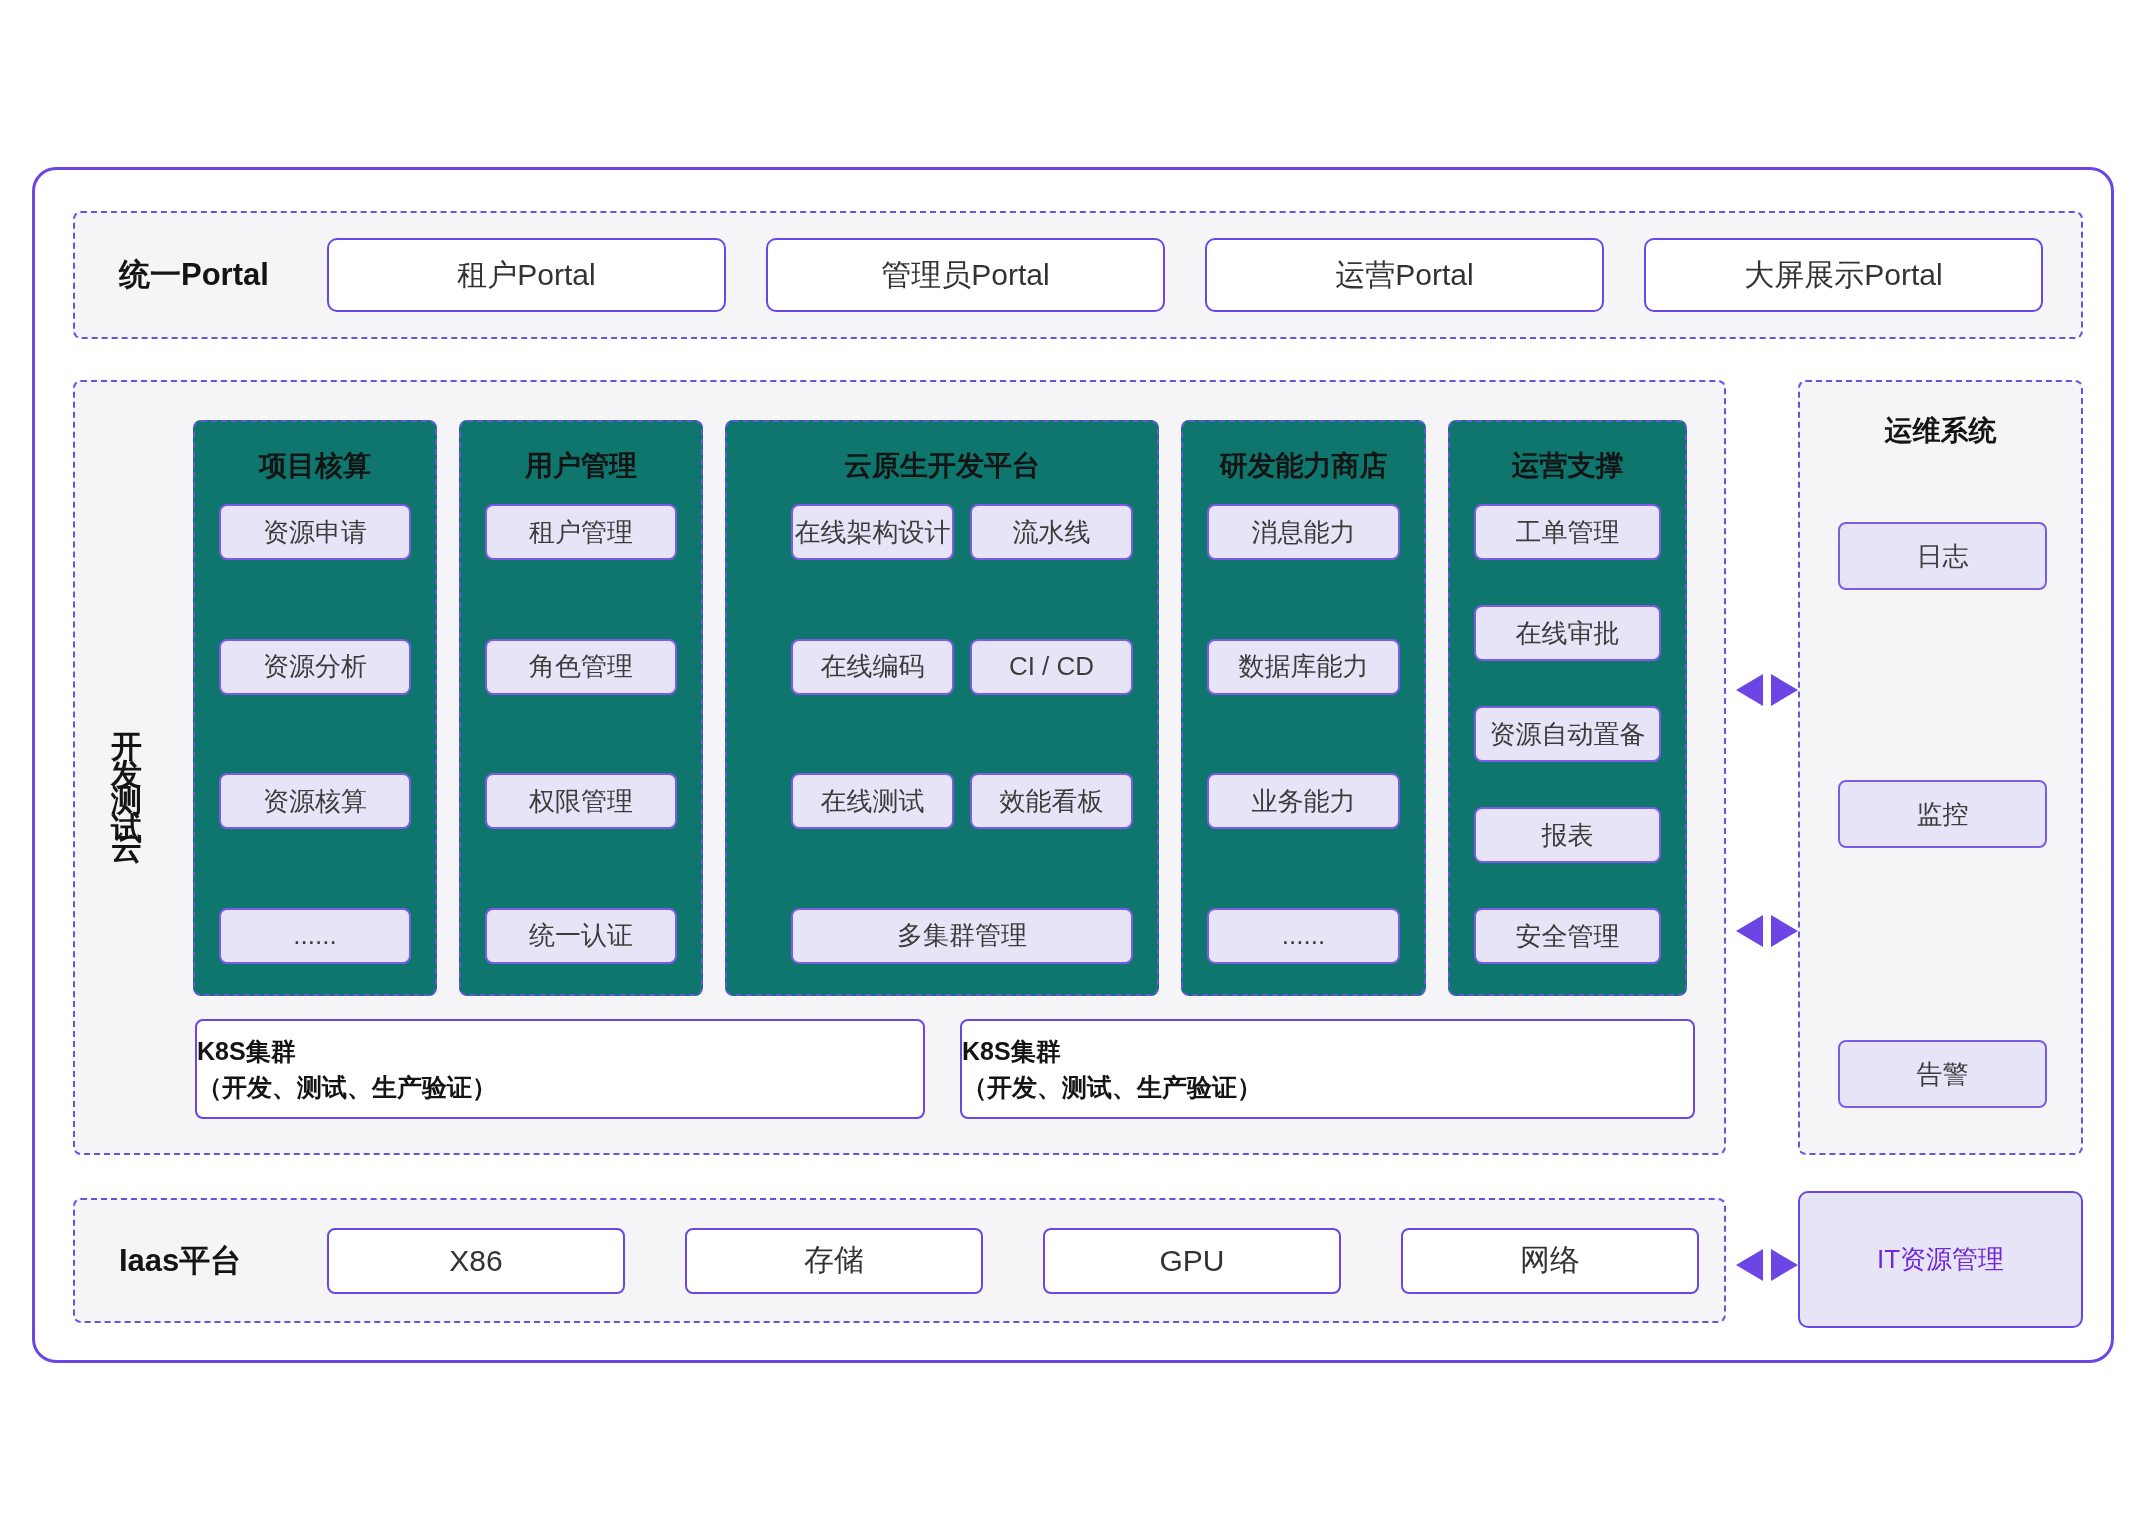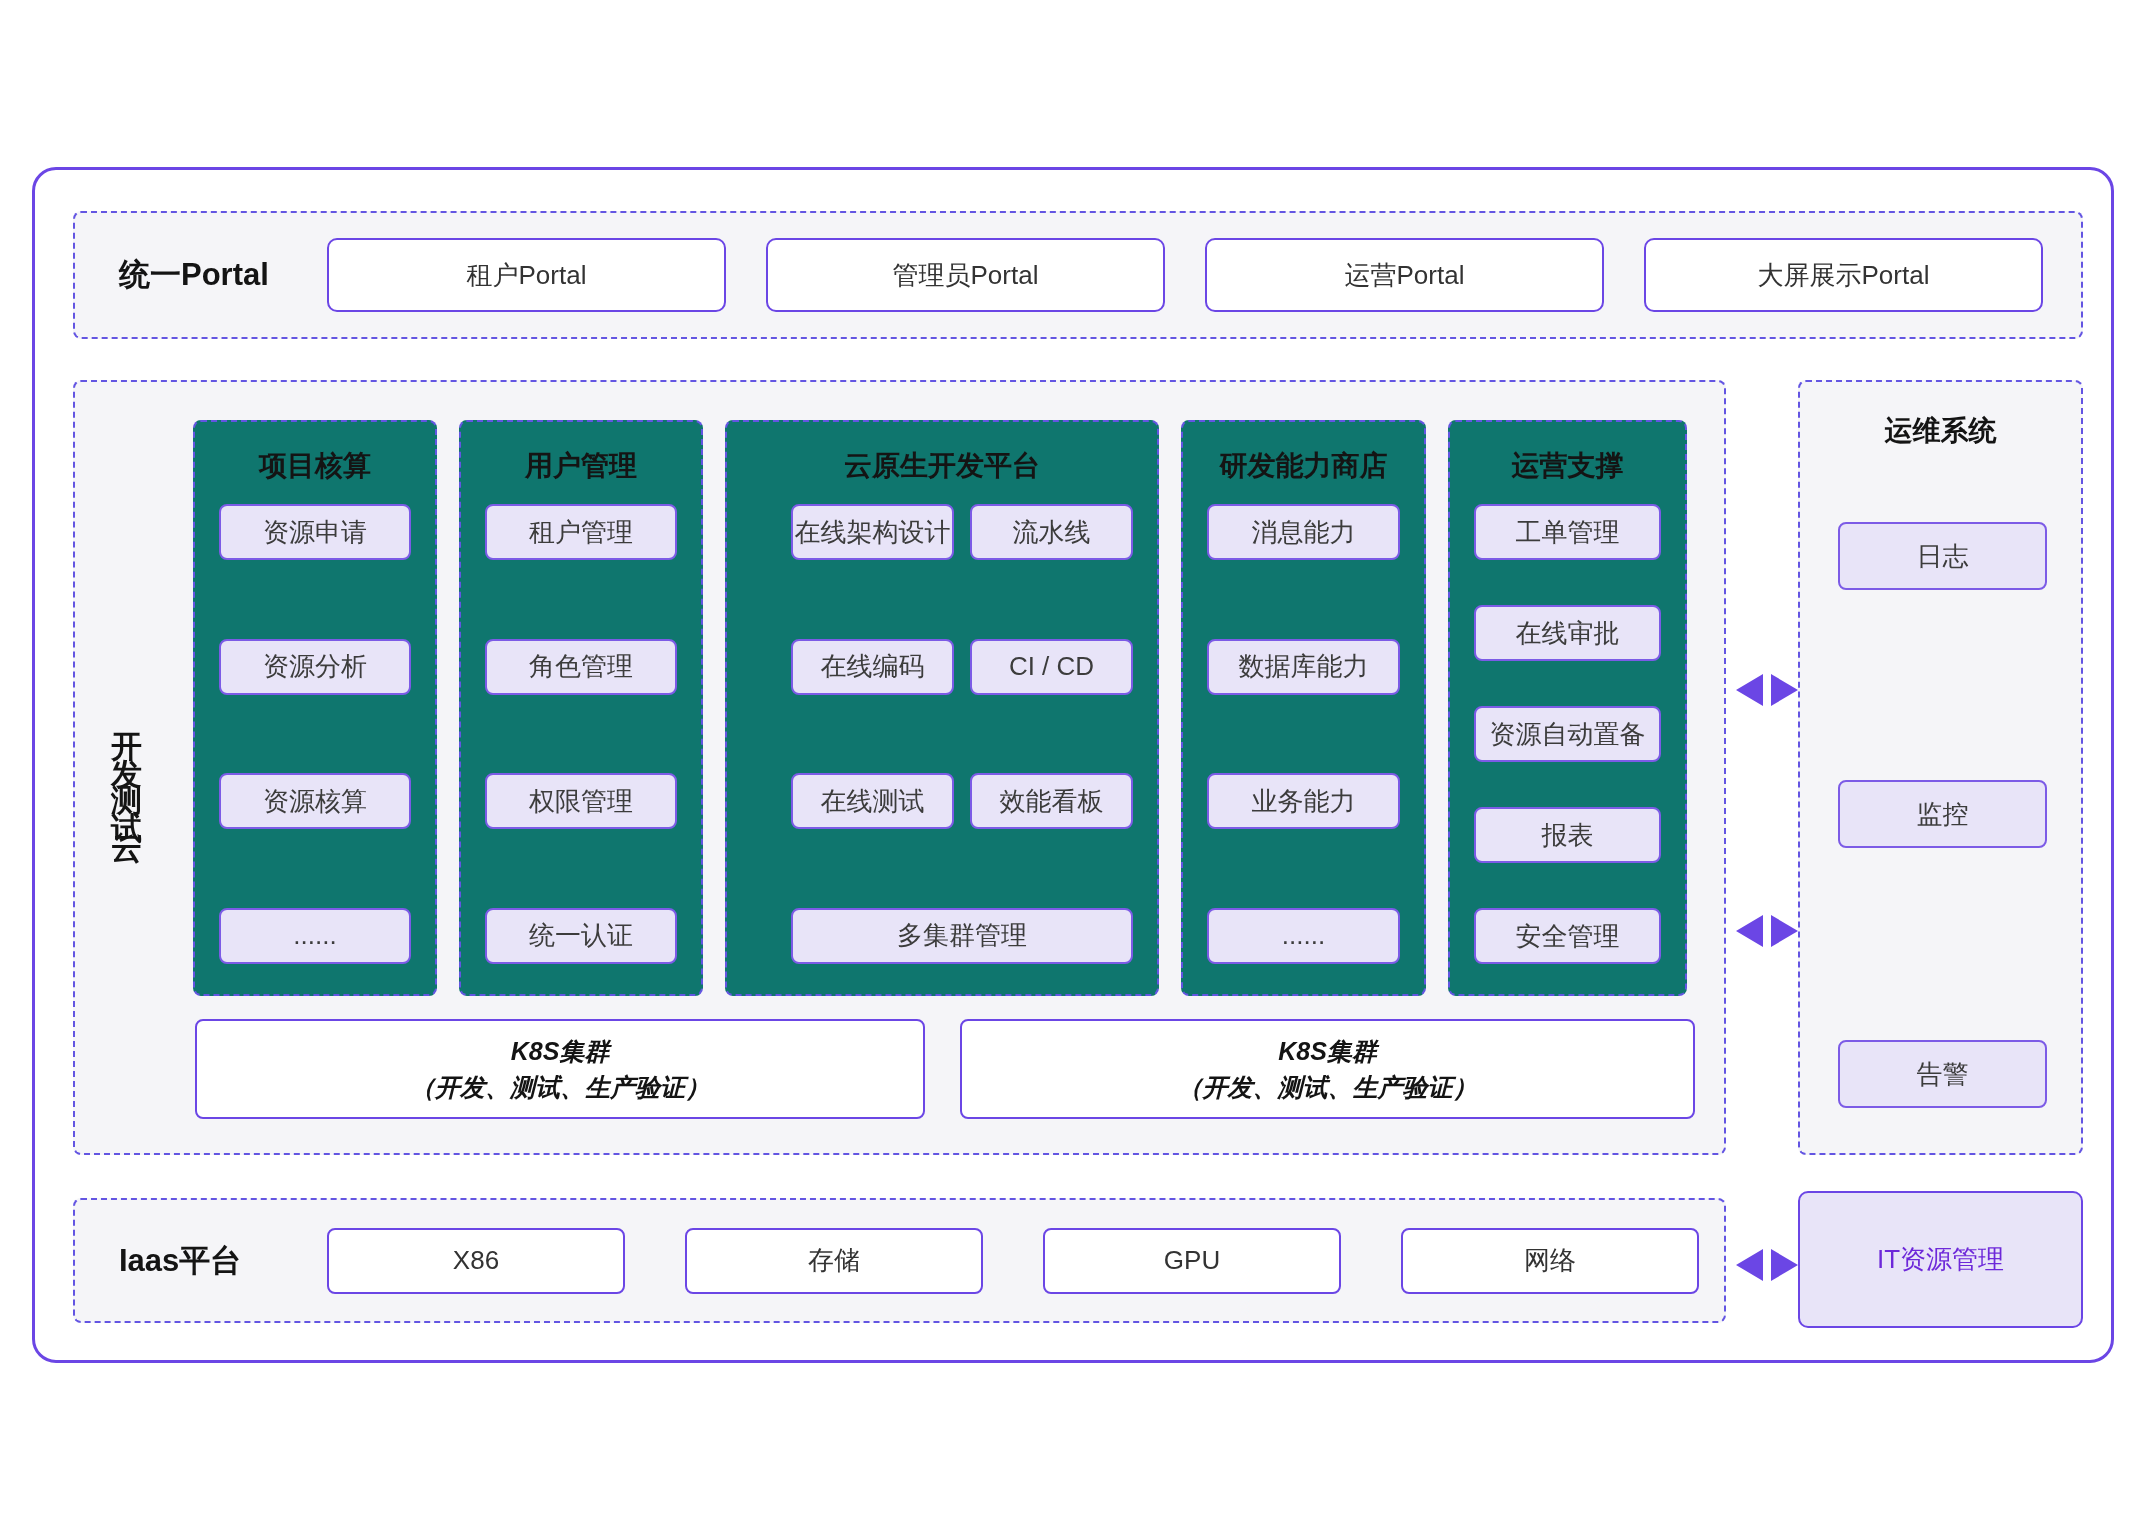--- a/index.html
+++ b/index.html
@@ -28,21 +28,21 @@
   
   .portal-section{
     left:38px;top:41px;width:2010px;height:128px;
     display:flex;align-items:center;padding:0 38px 0 44px;gap:40px;
   }
   .big-label{font-size:31px;font-weight:bold;color:var(--txt-dark);flex:none;}
   .portal-label{width:168px;}
   .white-box{
     background:#fff;border:2.5px solid var(--accent);border-radius:10px;
     display:flex;align-items:center;justify-content:center;
-    font-size:26px;color:#333;box-sizing:border-box;
+    font-size:30px;color:#333;box-sizing:border-box;
   }
   .portal-box{flex:1;height:74px;}
   
   .dev-section{left:38px;top:210px;width:1653px;height:775px;}
   .dev-label{
     position:absolute;left:30px;top:50%;transform:translateY(-46%);
     writing-mode:vertical-lr;text-orientation:upright;
     font-size:31px;font-weight:bold;letter-spacing:26px;color:var(--txt-dark);
   }
   .cols{position:absolute;left:118px;top:38px;height:576px;display:flex;gap:22px;}
@@ -60,22 +60,22 @@
   .item{
     height:56px;background:var(--item-fill);border:2px solid var(--item-border);
     border-radius:8px;display:flex;align-items:center;justify-content:center;
     font-size:26px;color:var(--txt-item);box-sizing:border-box;flex:none;
   }
   .row{display:flex;gap:16px;flex:none;padding-left:40px;}
   .row .item{flex:1;}
   .k8s-box{
     position:absolute;top:637px;height:100px;background:#fff;
     border:2.5px solid var(--accent);border-radius:8px;box-sizing:border-box;
-    display:flex;flex-direction:column;align-items:center;justify-content:center;
-    font-weight:bold;font-size:25px;color:var(--txt-dark);line-height:36px;font-style:italic;
+    display:flex;flex-direction:column;align-items:flex-start;justify-content:center;
+    font-weight:bold;font-size:25px;color:var(--txt-dark);line-height:36px;
   }
   .k8s-1{left:120px;width:730px;}
   .k8s-2{left:885px;width:735px;}
   
   .ops-section{left:1763px;top:210px;width:285px;height:775px;}
   .ops-title{
     text-align:center;margin-top:30px;font-size:28px;font-weight:bold;color:var(--txt-dark);
   }
   .ops-box{position:absolute;left:38px;width:209px;height:68px;}
   .ops-box-1{top:140px;} .ops-box-2{top:398px;} .ops-box-3{top:658px;}

